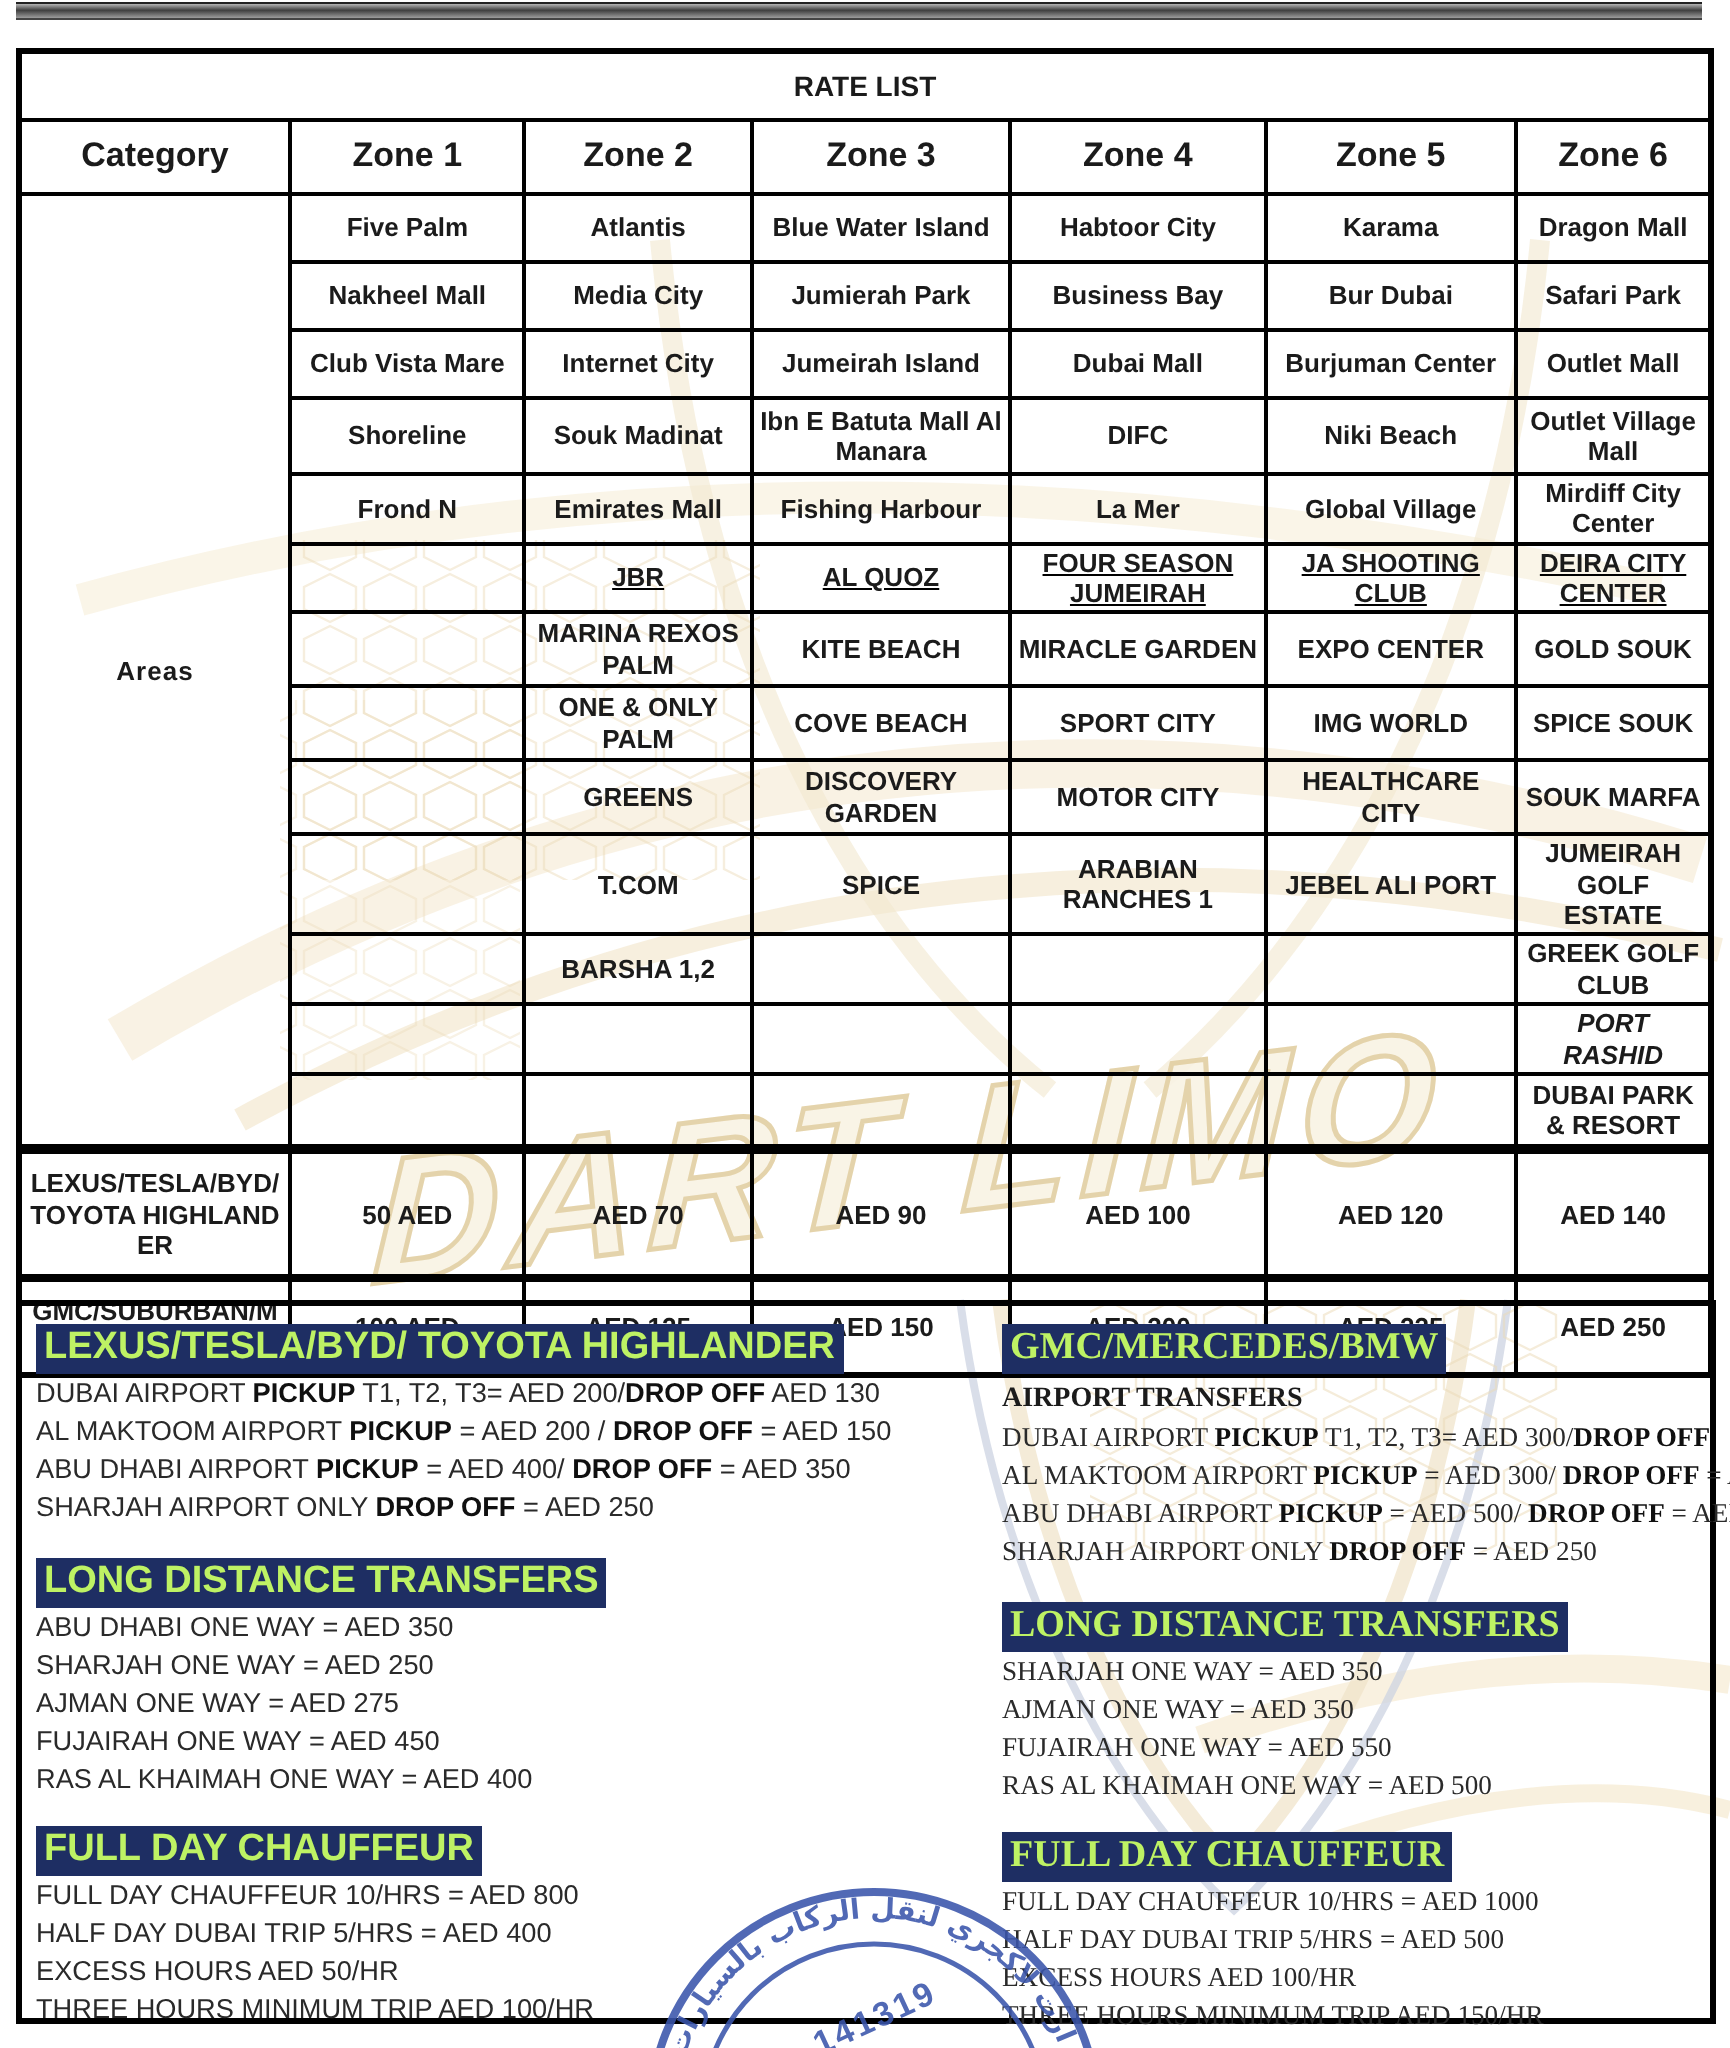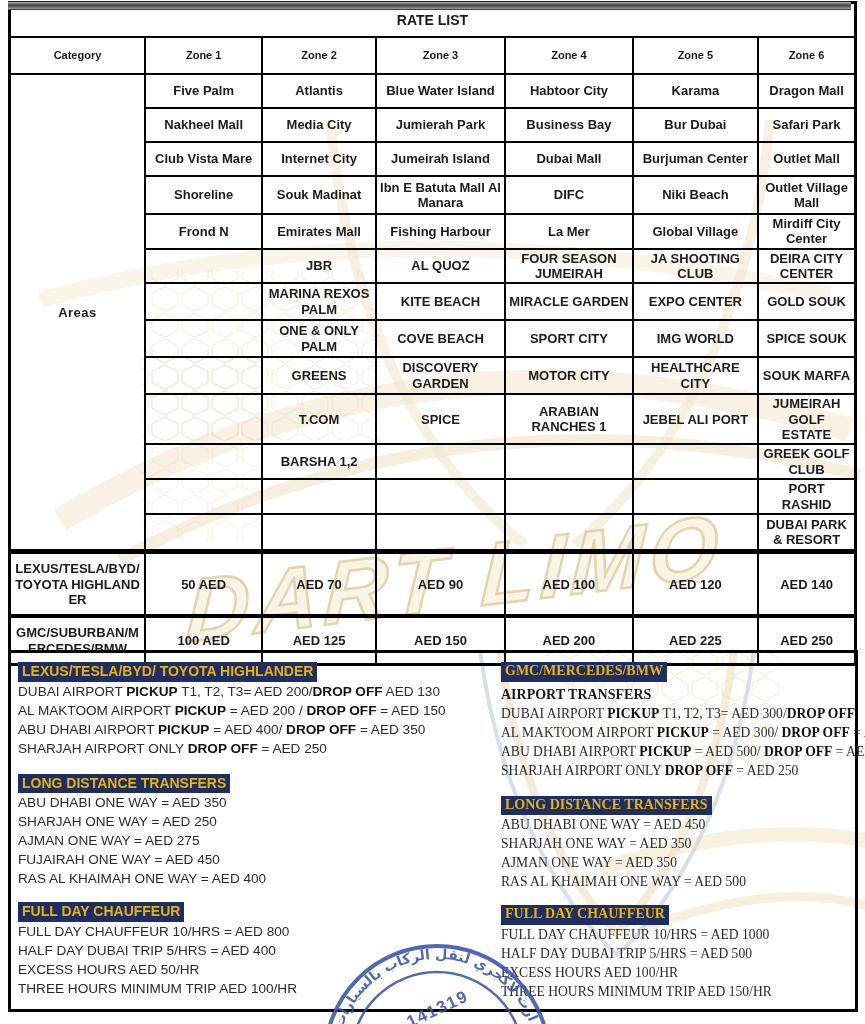--- a/index.html
+++ b/index.html
@@ -5,42 +5,42 @@
   html,body{margin:0;padding:0;background:#ffffff;}
   .page{position:relative;width:865px;height:1024px;background:#fff;overflow:hidden;
         font-family:"Liberation Sans", sans-serif;}
   
   .topbar{position:absolute;left:8px;top:1px;width:843px;height:7px;z-index:2;
           background:linear-gradient(180deg,#b5b5b5 0%,#3f3f3f 45%,#9c9c9c 100%);
           border-top:1px solid #222;border-bottom:1px solid #444;}
   
   .watermark{position:absolute;left:0;top:0;z-index:0;pointer-events:none;}
   
-  table.rates{position:absolute;left:8px;top:1px;width:849px;z-index:1;
+  table.rates{position:absolute;left:8px;top:24px;width:849px;z-index:1;
               border-collapse:collapse;table-layout:fixed;background:transparent;
               border:3px solid #000;}
   table.rates td,table.rates th{border:2px solid #000;text-align:center;vertical-align:middle;
               font-weight:bold;color:#1b1b1b;padding:1px 3px;font-size:13px;line-height:1.18;
               background:transparent;overflow:hidden;}
   tr.title-row td{font-size:14px;height:30px;}
-  tr.head-row th{font-size:11px;height:33px;}
+  tr.head-row th{font-size:17px;height:33px;}
   td.areas-label{font-size:30px;letter-spacing:.5px;}
   td.rate-label{text-align:left;font-size:13.5px;word-break:break-all;padding:4px 7px;line-height:1.3;}
   td.rate-val{font-size:13.5px;}
   tr.sep td{border-top:5px solid #000;}
   tr.sep2 td{border-top:4px solid #000;}
   
   .details{position:absolute;left:8px;top:650px;width:844px;height:356px;z-index:1;
            border:3px solid #000;background:transparent;}
   .col{position:absolute;top:9px;}
   .col-left{left:7px;width:448px;}
   .col-right{left:490px;width:352px;font-family:Liberation Serif, serif;}
   .hl-wrap{line-height:1;margin:0;}
   .hl-gap{margin-top:13px;}
-  .hl{display:inline-block;background:#1e2e63;color:#eab308;font-weight:bold;font-size:14px;
+  .hl{display:inline-block;background:#1e2e63;color:#bef264;font-weight:bold;font-size:19px;
       padding:2px 4px 3px 4px;line-height:1.05;}
   .subhead{font-weight:bold;font-size:14px;color:#1b1b1b;line-height:19px;margin-top:3px;}
   .line{font-size:13.6px;color:#2a2a2a;line-height:19px;white-space:nowrap;}
   .line b{color:#101010;}
   
   .stamp{position:absolute;left:312px;top:940px;z-index:3;pointer-events:none;overflow:visible;}
 </style>
 </head>
 <body>
 
@@ -131,21 +131,21 @@
           <td class="area-cell">Outlet Village Mall</td>
         </tr>
         <tr style="height: 34px;">
           <td class="area-cell">Frond N</td>
           <td class="area-cell">Emirates Mall</td>
           <td class="area-cell">Fishing Harbour</td>
           <td class="area-cell">La Mer</td>
           <td class="area-cell">Global Village</td>
           <td class="area-cell">Mirdiff City Center</td>
         </tr>
-        <tr style="height: 34px;">
+        <tr style="height: 34px; text-decoration: underline;">
           <td class="area-cell"></td>
           <td class="area-cell">JBR</td>
           <td class="area-cell">AL QUOZ</td>
           <td class="area-cell">FOUR SEASON JUMEIRAH</td>
           <td class="area-cell">JA SHOOTING CLUB</td>
           <td class="area-cell">DEIRA CITY CENTER</td>
         </tr>
         <tr style="height: 37px;">
           <td class="area-cell"></td>
           <td class="area-cell">MARINA REXOS PALM</td>
@@ -179,21 +179,21 @@
           <td class="area-cell">JUMEIRAH GOLF ESTATE</td>
         </tr>
         <tr style="height: 35px;">
           <td class="area-cell"></td>
           <td class="area-cell">BARSHA 1,2</td>
           <td class="area-cell"></td>
           <td class="area-cell"></td>
           <td class="area-cell"></td>
           <td class="area-cell">GREEK GOLF CLUB</td>
         </tr>
-        <tr style="height: 33px;">
+        <tr style="height: 33px; font-style: italic;">
           <td class="area-cell"></td>
           <td class="area-cell"></td>
           <td class="area-cell"></td>
           <td class="area-cell"></td>
           <td class="area-cell"></td>
           <td class="area-cell">PORT RASHID</td>
         </tr>
         <tr style="height: 38px;">
           <td class="area-cell"></td>
           <td class="area-cell"></td>
@@ -248,23 +248,23 @@
 
     <div class="col col-right">
       <div class="hl-wrap"><span class="hl">GMC/MERCEDES/BMW</span></div>
       <div class="subhead">AIRPORT TRANSFERS</div>
       <div class="line"><span>DUBAI AIRPORT </span><b>PICKUP</b><span> T1, T2, T3= AED 300/</span><b>DROP OFF</b></div>
       <div class="line"><span>AL MAKTOOM AIRPORT </span><b>PICKUP</b><span> = AED 300/ </span><b>DROP OFF</b><span> = AED 250</span></div>
       <div class="line"><span>ABU DHABI AIRPORT </span><b>PICKUP</b><span> = AED 500/ </span><b>DROP OFF</b><span> = AED 400</span></div>
       <div class="line"><span>SHARJAH AIRPORT ONLY </span><b>DROP OFF</b><span> = AED 250</span></div>
 
       <div class="hl-wrap hl-gap" style="margin-top:16px"><span class="hl">LONG DISTANCE TRANSFERS</span></div>
-      <div class="line">ABU DHABI ONE WAY = AED 450</div>
       <div class="line">SHARJAH ONE WAY = AED 350</div>
       <div class="line">AJMAN ONE WAY = AED 350</div>
+      <div class="line">FUJAIRAH ONE WAY = AED 550</div>
       <div class="line">RAS AL KHAIMAH ONE WAY = AED 500</div>
 
       <div class="hl-wrap hl-gap" style="margin-top:14px"><span class="hl">FULL DAY CHAUFFEUR</span></div>
       <div class="line">FULL DAY CHAUFFEUR 10/HRS = AED 1000</div>
       <div class="line">HALF DAY DUBAI TRIP 5/HRS = AED 500</div>
       <div class="line">EXCESS HOURS AED 100/HR</div>
       <div class="line">THREE HOURS MINIMUM TRIP AED 150/HR</div>
     </div>
   </div>
 

